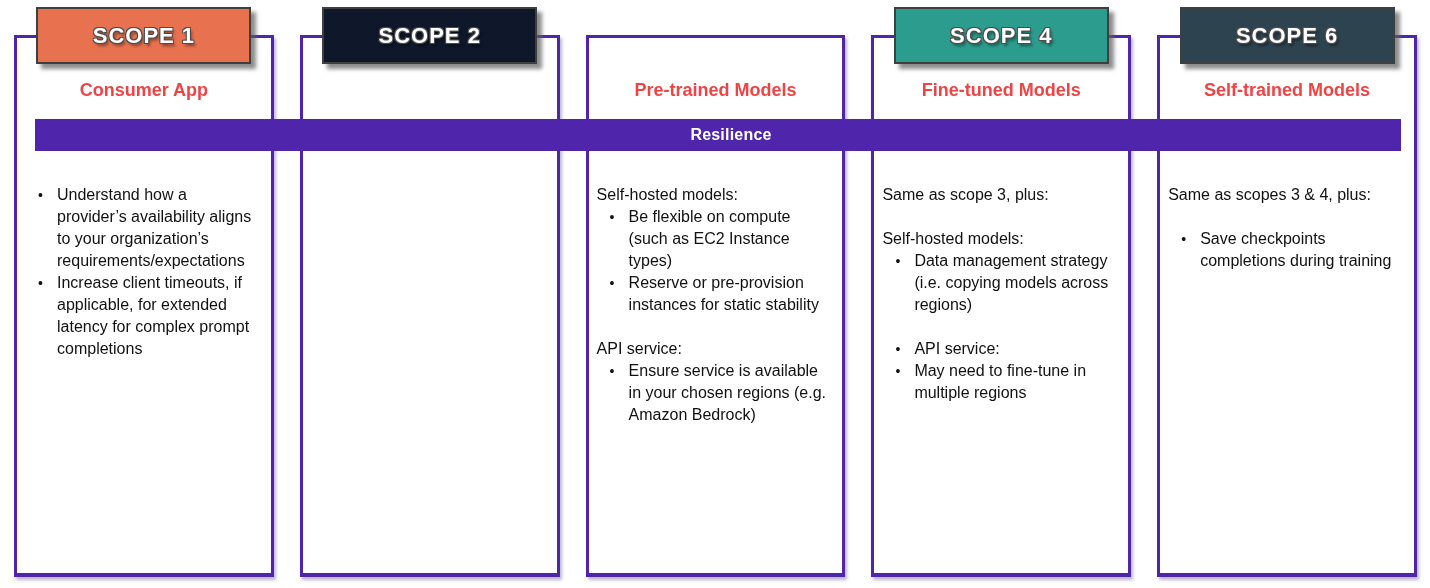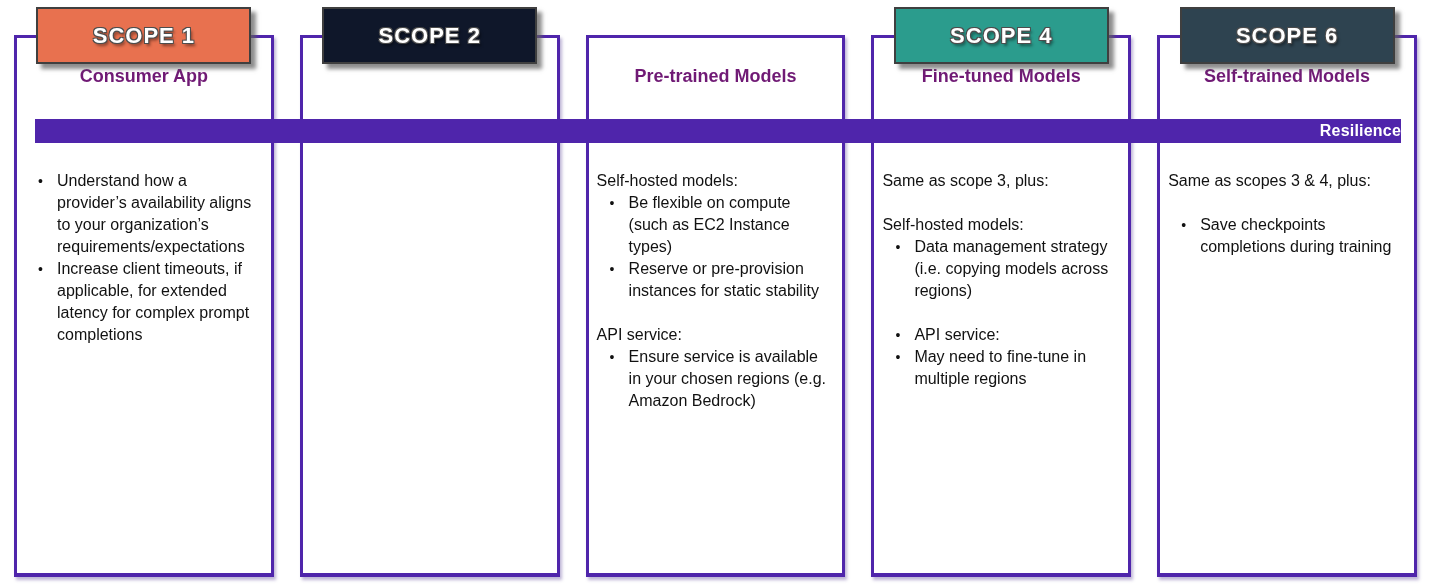--- a/index.html
+++ b/index.html
@@ -61,25 +61,25 @@
     top: 28px;
     bottom: 0;
     border: 3px solid var(--frame, #4f25ab);
     border-bottom-width: 4px;
     background: #ffffff;
     box-shadow: 2px 3px 3px rgba(110, 90, 165, 0.45);
     z-index: 1;
   }
 
   .panel-title {
-    margin-top: 28px;
+    margin-top: 42px;
     text-align: center;
     font-size: 18px;
     font-weight: bold;
-    color: #701a75;
+    color: #ef4444;
     line-height: 20px;
   }
 
   .panel-content {
     margin-top: 84px;
     padding-right: 10px;
     font-size: 16px;
     line-height: 22px;
     color: #111111;
   }
@@ -95,26 +95,26 @@
     top: 0;
     font-size: 14px;
     line-height: 22px;
   }
 
   .resilience-bar {
     position: absolute;
     left: 35px;
     top: 119px;
     width: 1366px;
-    height: 24px;
+    height: 32px;
     background: var(--bar, #4f25ab);
     z-index: 3;
     display: flex;
     align-items: center;
-    justify-content: flex-end;
+    justify-content: center;
     padding-left: 26px;
   }
 
   .bar-label {
     color: #ffffff;
     font-size: 16px;
     font-weight: 600;
     letter-spacing: 0.2px;
   }
 </style>

